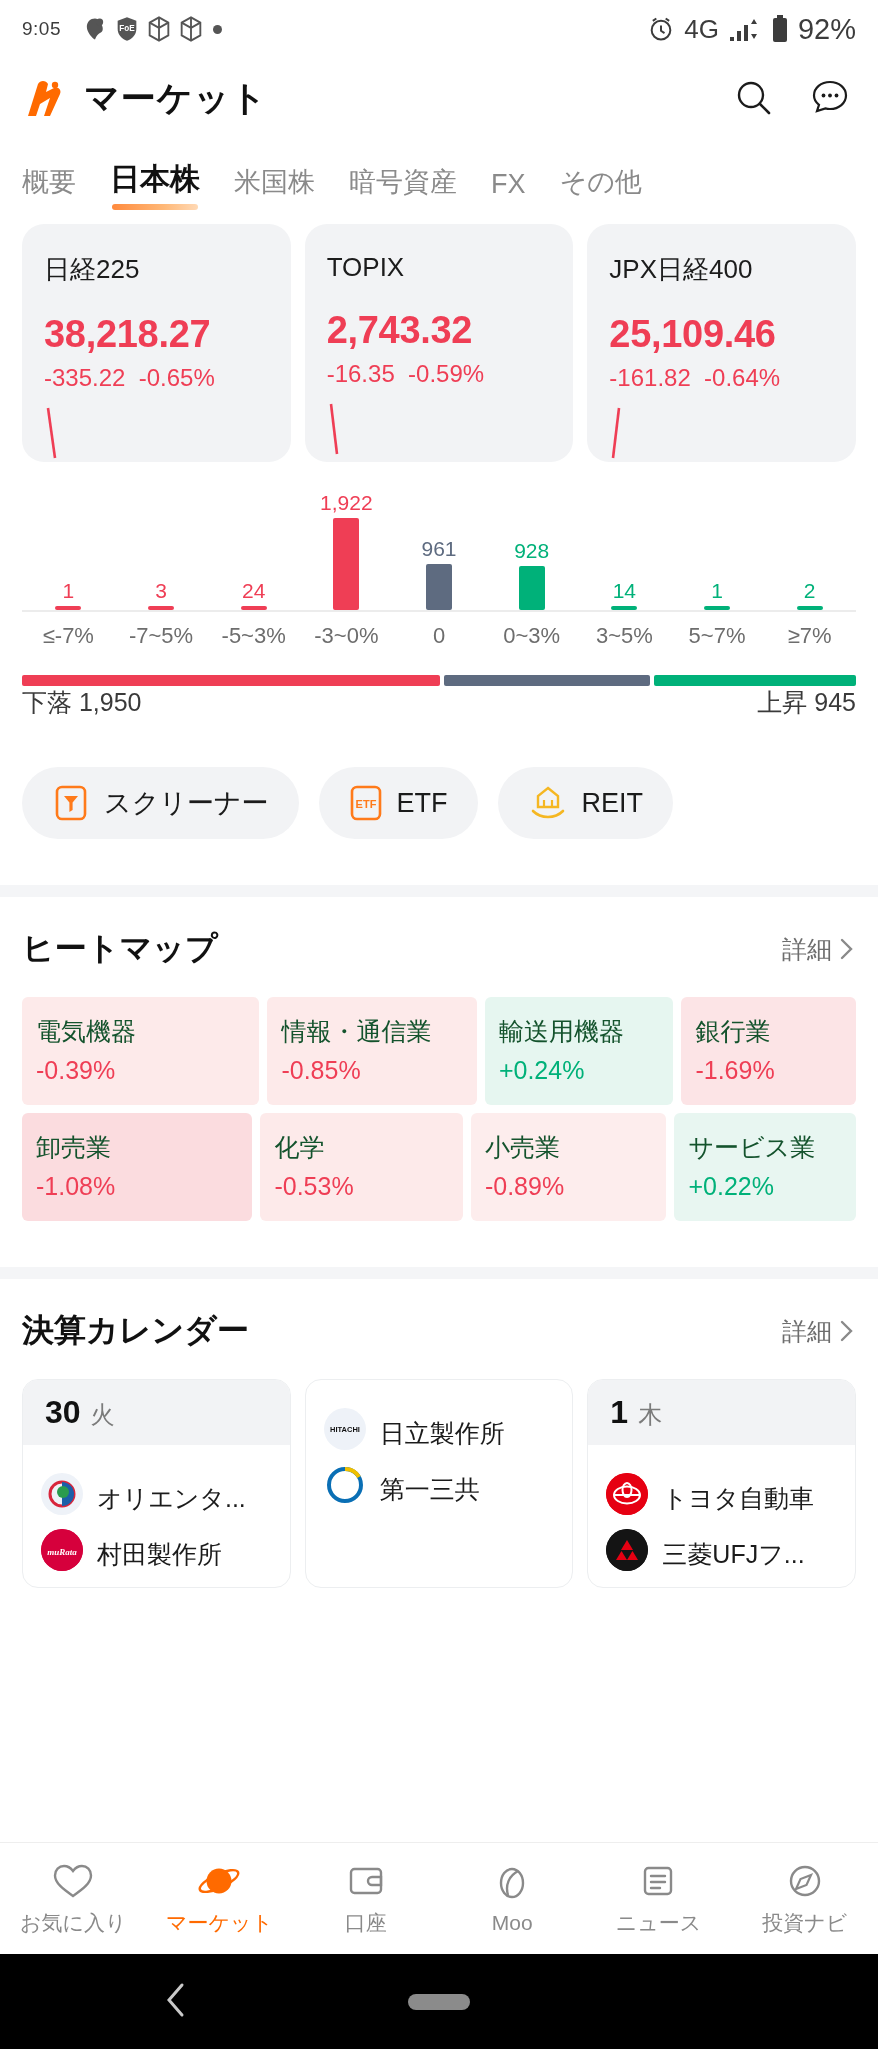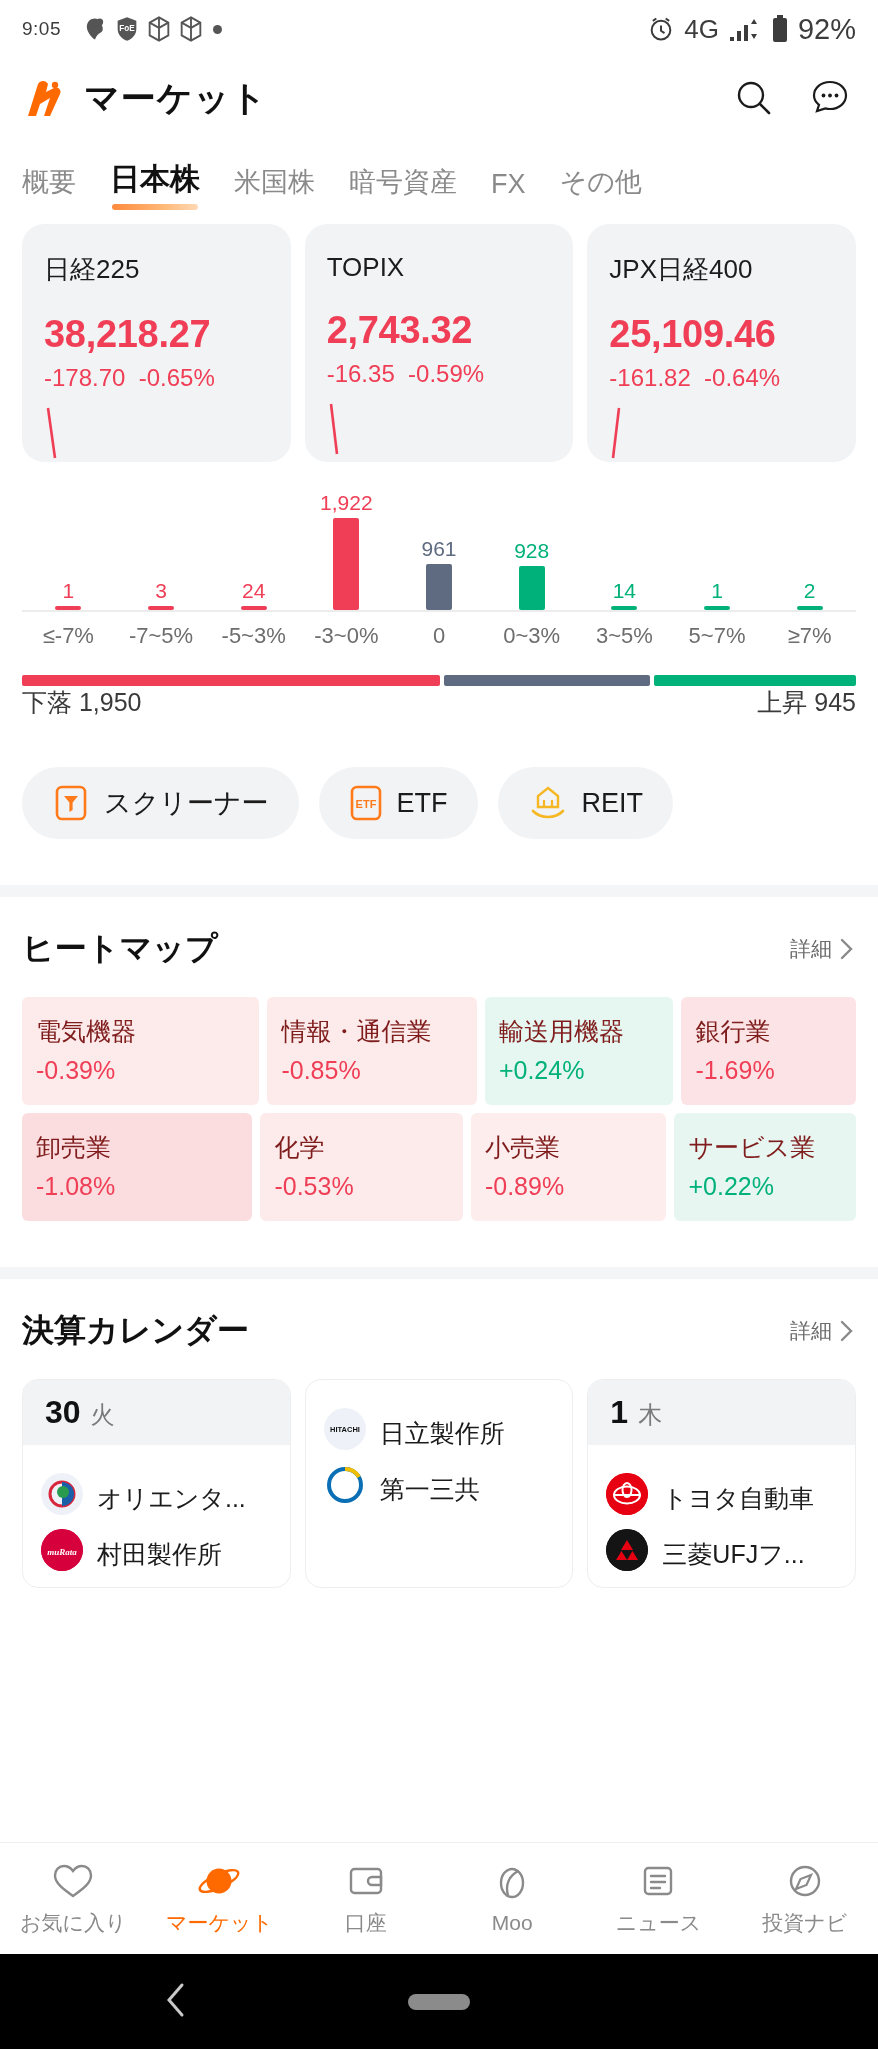--- a/index.html
+++ b/index.html
@@ -77,27 +77,27 @@
     display: flex; align-items: center; gap: 14px; padding: 0 30px;
   }
   .qlabel { font-size: 27px; color: #1b1b1b; }
 
   
   .sec-divider { height: 12px; background: #f4f5f7; margin-top: 46px; }
 
   
   .sec-head { display: flex; align-items: center; padding: 30px 22px 0; }
   .sec-title { font-size: 32px; font-weight: 700; color: #111; }
-  .sec-more { margin-left: auto; display: flex; align-items: center; gap: 6px; font-size: 21px; color: #6d6d6d; }
+  .sec-more { margin-left: auto; display: flex; align-items: center; gap: 6px; font-size: 25px; color: #6d6d6d; }
 
   
   .heat { padding: 26px 22px 0; }
   .heat-row { display: flex; gap: 8px; margin-bottom: 8px; }
   .heat-cell { border-radius: 6px; padding: 18px 14px 20px; }
-  .heat-name { font-size: 25px; color: #7f1d1d; white-space: nowrap; }
+  .heat-name { font-size: 25px; color: #14532d; white-space: nowrap; }
   .heat-pct { font-size: 25px; margin-top: 8px; }
 
   
   .cal { display: flex; gap: 14px; padding: 26px 22px 0; }
   .cal-card { flex: 1; border-radius: 16px; border: 1px solid #eceef0; overflow: hidden; background:#fff;}
   .cal-head { background: #f2f3f5; padding: 14px 22px; display: flex; align-items: baseline; gap: 10px; }
   .cal-day { font-size: 32px; font-weight: 700; color: #111; }
   .cal-dow { font-size: 24px; color: #7b7b7b; }
   .cal-body { padding: 14px 18px 16px; }
   .cal-item { display: flex; align-items: flex-end; gap: 14px; height: 56px; }
@@ -195,21 +195,21 @@
     <div class="tab">暗号資産</div>
     <div class="tab">FX</div>
     <div class="tab">その他</div>
   </div>
 
   <div class="index-row">
     <div class="idx-card">
       <div class="idx-name">日経225</div>
       <div class="idx-val">38,218.27</div>
       <div class="idx-chg">
-        <span>-178.70</span>
+        <span>-335.22</span>
         &nbsp;<span>-0.65%</span>
       </div>
       <svg class="spark" viewBox="0 0 160 54">
         <path d="M4 2 L11 52" stroke="#ef3e55" stroke-width="2.6" fill="none"></path>
       </svg>
     </div>
     <div class="idx-card">
       <div class="idx-name">TOPIX</div>
       <div class="idx-val">2,743.32</div>
       <div class="idx-chg">

